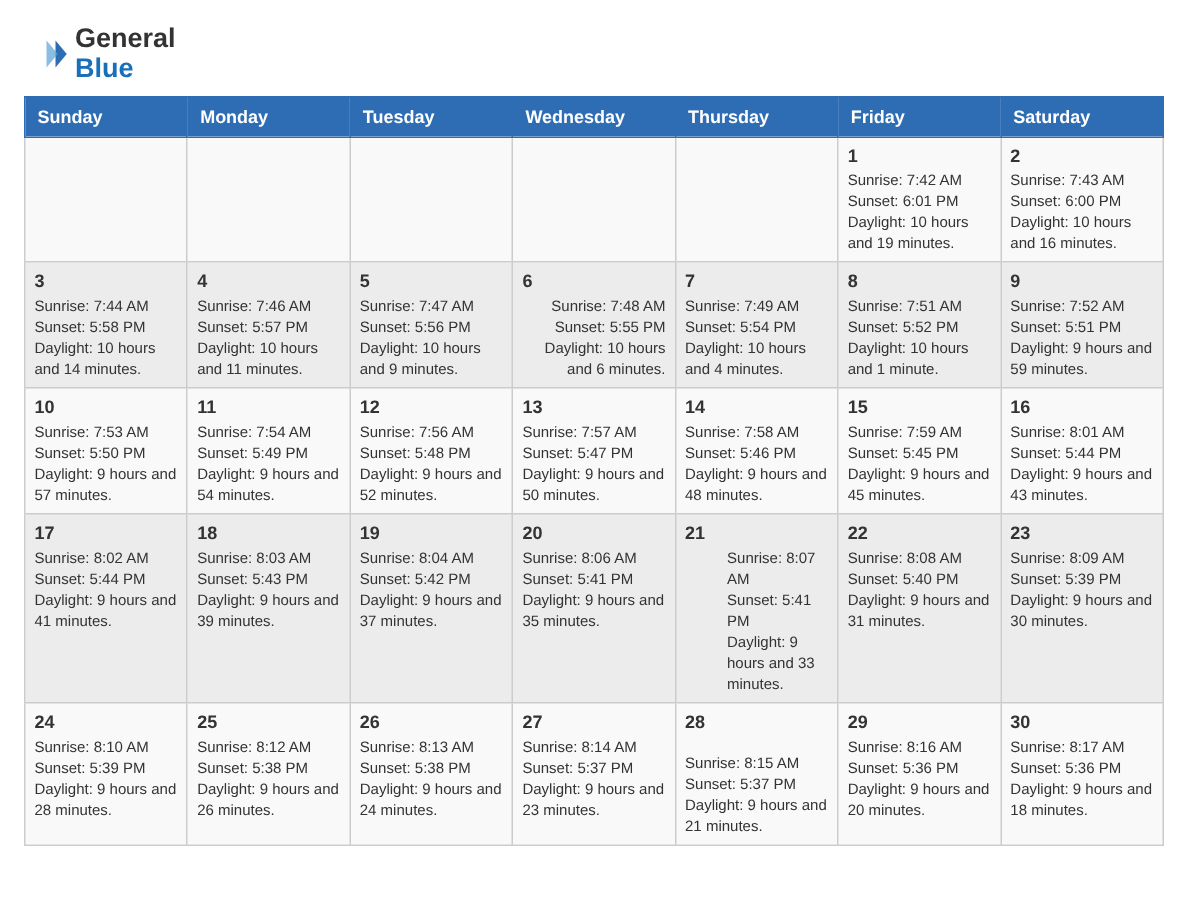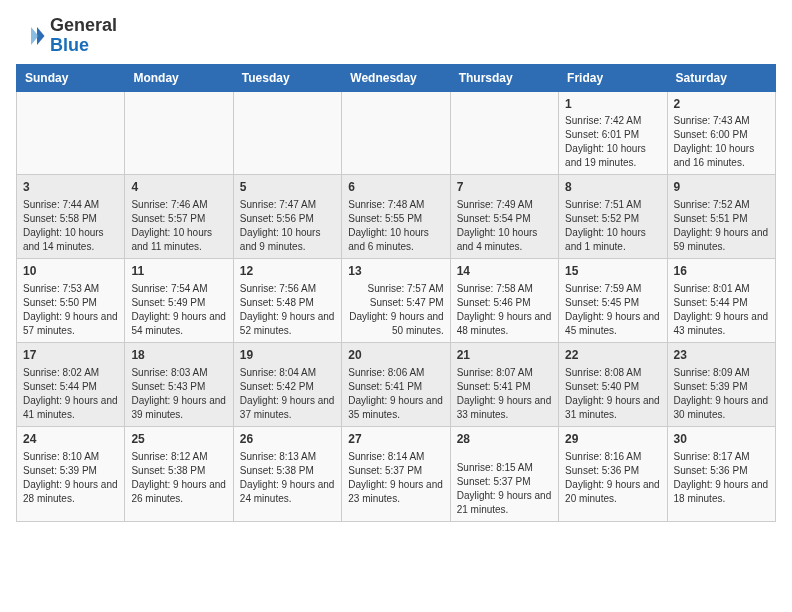--- a/index.html
+++ b/index.html
@@ -148,21 +148,21 @@
 Daylight: 10 hours and 11 minutes.</div>
         </td>
         <td>
           <span class="day-num">5</span>
           <div class="cell-info" style="white-space: pre-line;">Sunrise: 7:47 AM
 Sunset: 5:56 PM
 Daylight: 10 hours and 9 minutes.</div>
         </td>
         <td>
           <span class="day-num">6</span>
-          <div class="cell-info" style="white-space: pre-line;">Sunrise: 7:48 AM
+          <div class="cell-info" style="white-space: pre-line; text-align: right;">Sunrise: 7:48 AM
 Sunset: 5:55 PM
 Daylight: 10 hours and 6 minutes.</div>
         </td>
         <td>
           <span class="day-num">7</span>
           <div class="cell-info" style="white-space: pre-line;">Sunrise: 7:49 AM
 Sunset: 5:54 PM
 Daylight: 10 hours and 4 minutes.</div>
         </td>
         <td>
@@ -192,21 +192,21 @@
 Daylight: 9 hours and 54 minutes.</div>
         </td>
         <td>
           <span class="day-num">12</span>
           <div class="cell-info" style="white-space: pre-line;">Sunrise: 7:56 AM
 Sunset: 5:48 PM
 Daylight: 9 hours and 52 minutes.</div>
         </td>
         <td>
           <span class="day-num">13</span>
-          <div class="cell-info" style="white-space: pre-line; text-align: right;">Sunrise: 7:57 AM
+          <div class="cell-info" style="white-space: pre-line;">Sunrise: 7:57 AM
 Sunset: 5:47 PM
 Daylight: 9 hours and 50 minutes.</div>
         </td>
         <td>
           <span class="day-num">14</span>
           <div class="cell-info" style="white-space: pre-line;">Sunrise: 7:58 AM
 Sunset: 5:46 PM
 Daylight: 9 hours and 48 minutes.</div>
         </td>
         <td>
@@ -242,21 +242,21 @@
 Daylight: 9 hours and 37 minutes.</div>
         </td>
         <td>
           <span class="day-num">20</span>
           <div class="cell-info" style="white-space: pre-line;">Sunrise: 8:06 AM
 Sunset: 5:41 PM
 Daylight: 9 hours and 35 minutes.</div>
         </td>
         <td>
           <span class="day-num">21</span>
-          <div class="cell-info" style="white-space: pre-line;">Sunrise: 8:07 AM
+          <div class="cell-info" style="white-space: pre-line; margin-left: 28px;">Sunrise: 8:07 AM
 Sunset: 5:41 PM
 Daylight: 9 hours and 33 minutes.</div>
         </td>
         <td>
           <span class="day-num">22</span>
           <div class="cell-info" style="white-space: pre-line;">Sunrise: 8:08 AM
 Sunset: 5:40 PM
 Daylight: 9 hours and 31 minutes.</div>
         </td>
         <td>

